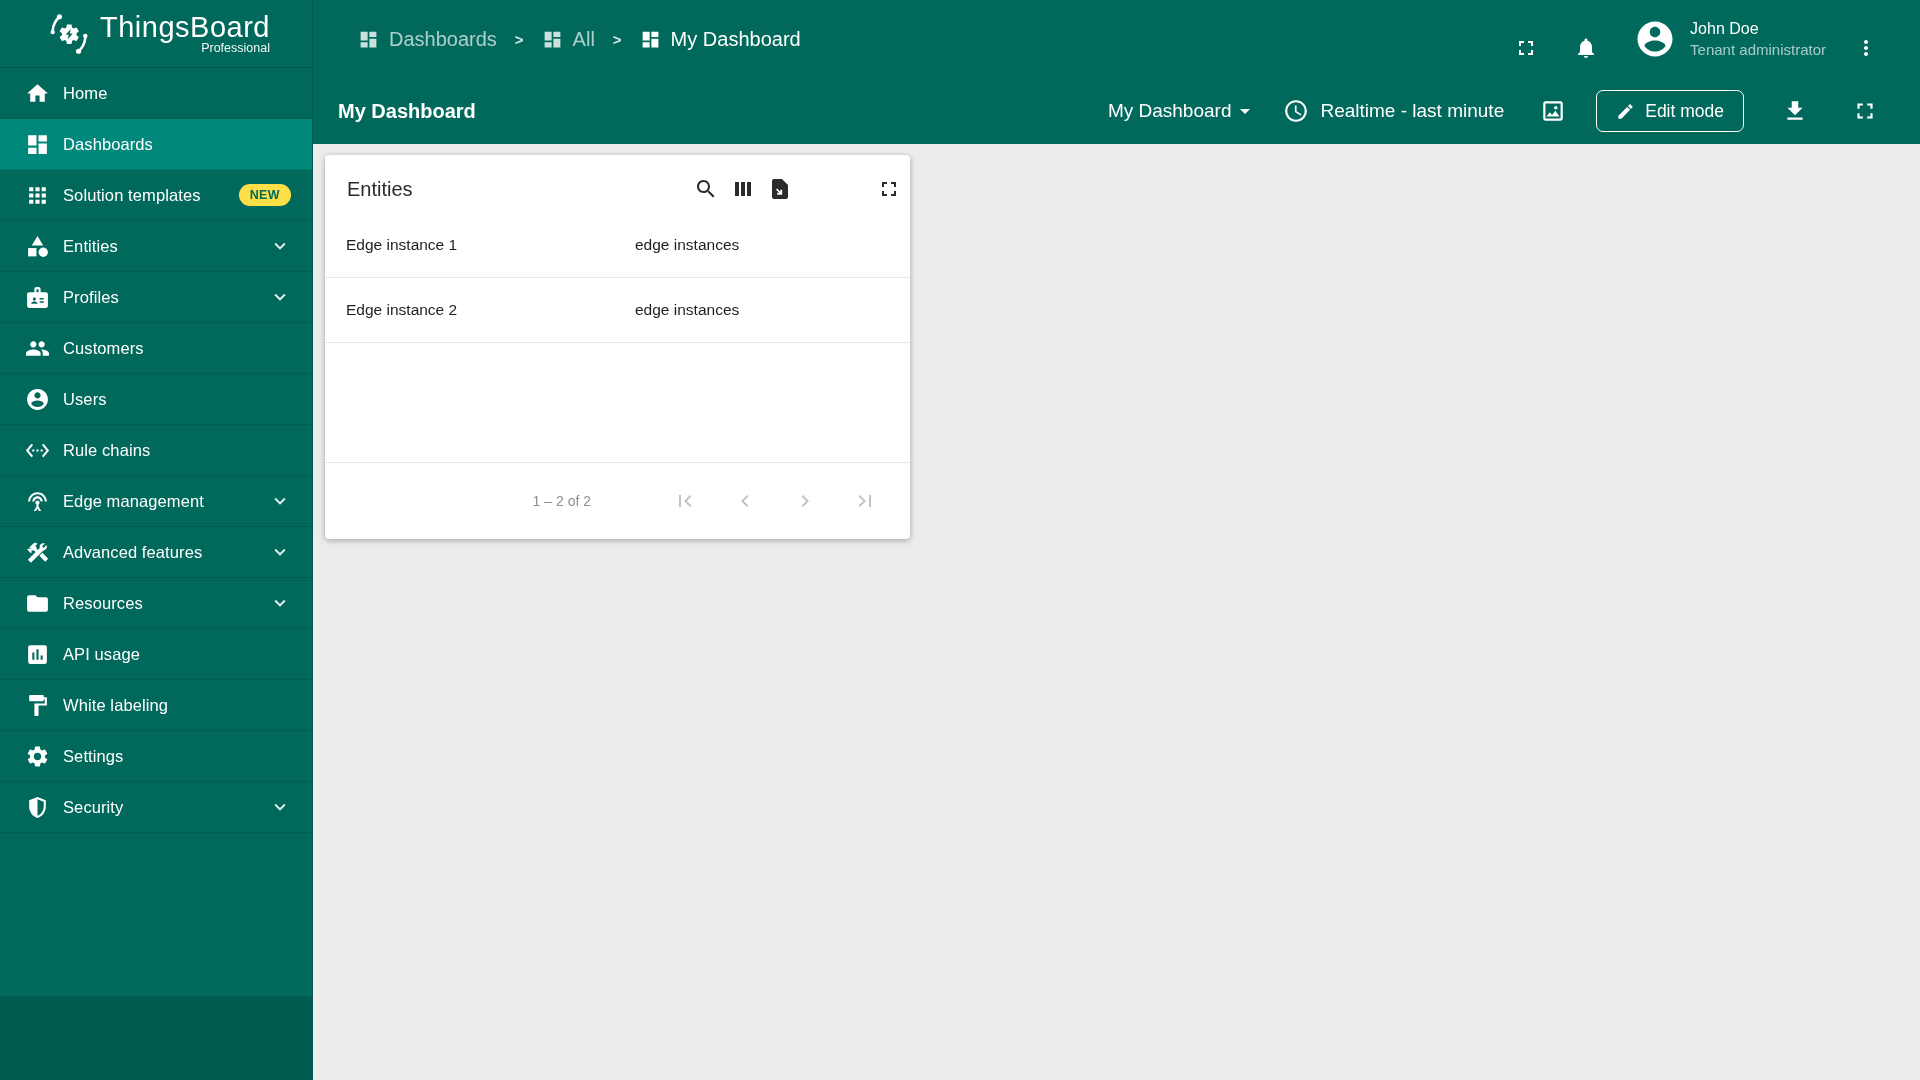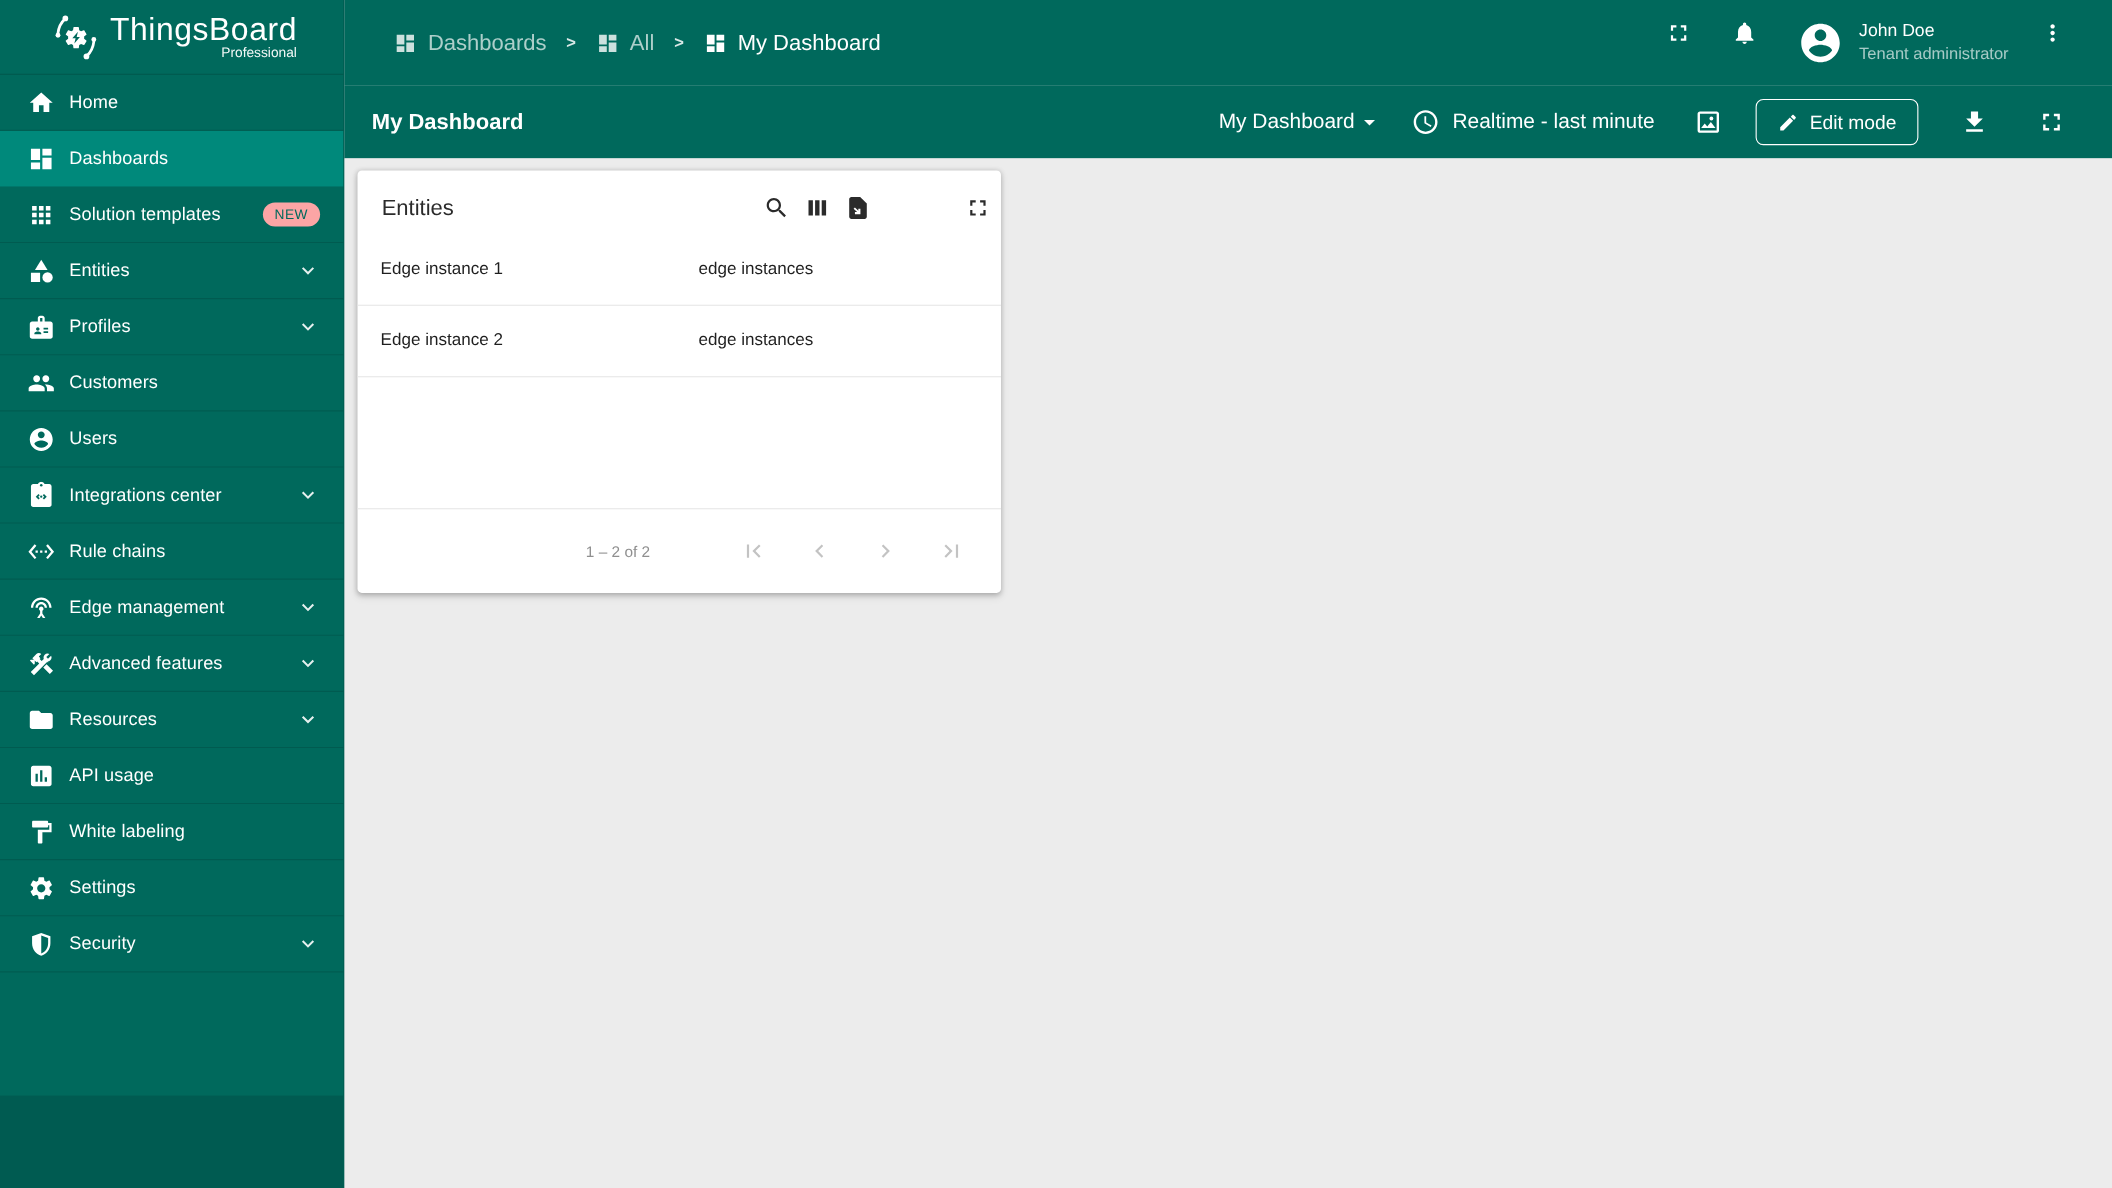--- a/index.html
+++ b/index.html
@@ -16,37 +16,37 @@
   .logo-text { display:flex; flex-direction:column; color:#fff; }
   .logo-main { font-size:29px; font-weight:400; letter-spacing:.5px; line-height:30px; }
   .logo-sub { font-size:12.5px; text-align:right; margin-top:-1px; opacity:.95; }
   .menu-item { height:51px; display:flex; align-items:center;
     padding:0 21px 0 25px; border-bottom:1px solid rgba(0,0,0,.13);
     cursor:pointer; color:#fff; }
   .menu-item.active { background:#00897b; }
   .mi-icon { width:25px; height:25px; margin-right:13px; }
   .mi-label { flex:1; font-size:16.5px; font-weight:500; letter-spacing:.1px; }
   .chev { width:22px; height:22px; opacity:.9; }
-  .badge { background:#fca5a5; color:#00695c; font-size:12.5px; font-weight:400;
+  .badge { background:#fde047; color:#00695c; font-size:12.5px; font-weight:700;
     padding:4px 11px; border-radius:12px; letter-spacing:.4px; }
   .sidebar-footer { position:absolute; left:0; right:0; bottom:0; height:84px;
     background:#005b51; }
 
   
   .topbar { position:absolute; left:313px; right:0; top:0; height:78px;
     background:#00695c; display:flex; align-items:center; padding:0 42px 0 45px; }
   .breadcrumb { display:flex; align-items:center; }
   .crumb { display:flex; align-items:center; gap:10px; cursor:pointer;
     color:rgba(255,255,255,.68); font-size:20px; }
   .crumb .icn { width:21px; height:21px; color:rgba(255,255,255,.8); }
   .crumb.current { color:#fff; }
   .crumb.current .icn { color:#fff; }
   .crumb-sep { color:rgba(255,255,255,.85); font-size:15px; font-weight:700;
     margin:0 18px; }
-  .topbar-right { margin-left:auto; display:flex; align-items:flex-start; color:#fff; }
+  .topbar-right { margin-left:auto; display:flex; align-items:flex-end; color:#fff; }
   .icon-btn { background:none; border:none; color:#fff; cursor:pointer;
     display:flex; align-items:center; padding:0; }
   .tb-fs { margin-right:36px; } .tb-bell { margin-right:36px; }
   .avatar { width:42px; height:42px; color:#fff; margin-right:14px; cursor:pointer; }
   .user-block { display:flex; flex-direction:column; line-height:1.35;
     margin-right:28px; cursor:pointer; }
   .user-name { font-size:16px; color:#fff; }
   .user-role { font-size:15px; color:rgba(255,255,255,.65); }
 
   
@@ -167,32 +167,20 @@
           <span class="mi-label">Customers</span>
         </div>
         <div class="menu-item">
           <svg class="icn mi-icon" viewBox="0 0 24 24" fill="currentColor">
             <path d="M12 2C6.48 2 2 6.48 2 12s4.48 10 10 10 10-4.48 10-10S17.52 2 12 2zm0 3c1.66 0 3 1.34 3 3s-1.34 3-3 3-3-1.34-3-3 1.34-3 3-3zm0 14.2c-2.5 0-4.71-1.28-6-3.22.03-1.99 4-3.08 6-3.08 1.99 0 5.97 1.09 6 3.08-1.29 1.94-3.5 3.22-6 3.22z"></path>
           </svg>
           <span class="mi-label">Users</span>
         </div>
         <div class="menu-item">
           <svg class="icn mi-icon" viewBox="0 0 24 24" fill="currentColor">
-            <path d="M19 2h-4.18C14.4.84 13.3 0 12 0S9.6.84 9.18 2H5c-1.1 0-2 .9-2 2v16c0 1.1.9 2 2 2h14c1.1 0 2-.9 2-2V4c0-1.1-.9-2-2-2z"></path>
-            <circle fill="#00695c" cx="12" cy="3.1" r="1.1"></circle>
-            <path fill="#00695c" d="M9.6 10.6 7.2 13l2.4 2.4 1.1-1.1L9.4 13l1.3-1.3zM14.4 10.6l-1.1 1.1 1.3 1.3-1.3 1.3 1.1 1.1L16.8 13z"></path>
-            <circle fill="#00695c" cx="12" cy="13" r="1"></circle>
-          </svg>
-          <span class="mi-label">Integrations center</span>
-          <svg class="icn chev" viewBox="0 0 24 24" fill="currentColor">
-            <path d="M7.41 8.59 12 13.17l4.59-4.58L18 10l-6 6-6-6 1.41-1.41z"></path>
-          </svg>
-        </div>
-        <div class="menu-item">
-          <svg class="icn mi-icon" viewBox="0 0 24 24" fill="currentColor">
             <path d="M7.77 6.76 6.23 5.48.82 12l5.41 6.52 1.54-1.28L3.42 12l4.35-5.24zM7 13h2v-2H7v2zm10-2h-2v2h2v-2zm-6 2h2v-2h-2v2zm6.77-7.52-1.54 1.28L20.58 12l-4.35 5.24 1.54 1.28L23.18 12l-5.41-6.52z"></path>
           </svg>
           <span class="mi-label">Rule chains</span>
         </div>
         <div class="menu-item">
           <svg class="icn mi-icon" viewBox="0 0 24 24" fill="currentColor">
             <path d="M12 11a2 2 0 0 0-1 3.72V17l-2.6 4h2.2l1.4-2.2L13.4 21h2.2L13 17v-2.28A2 2 0 0 0 12 11z"></path>
             <path d="M12 3C7.03 3 3 7.03 3 12h2c0-3.87 3.13-7 7-7s7 3.13 7 7h2c0-4.97-4.03-9-9-9z"></path>
             <path d="M12 7c-2.76 0-5 2.24-5 5h2c0-1.66 1.34-3 3-3s3 1.34 3 3h2c0-2.76-2.24-5-5-5z"></path>
           </svg>

